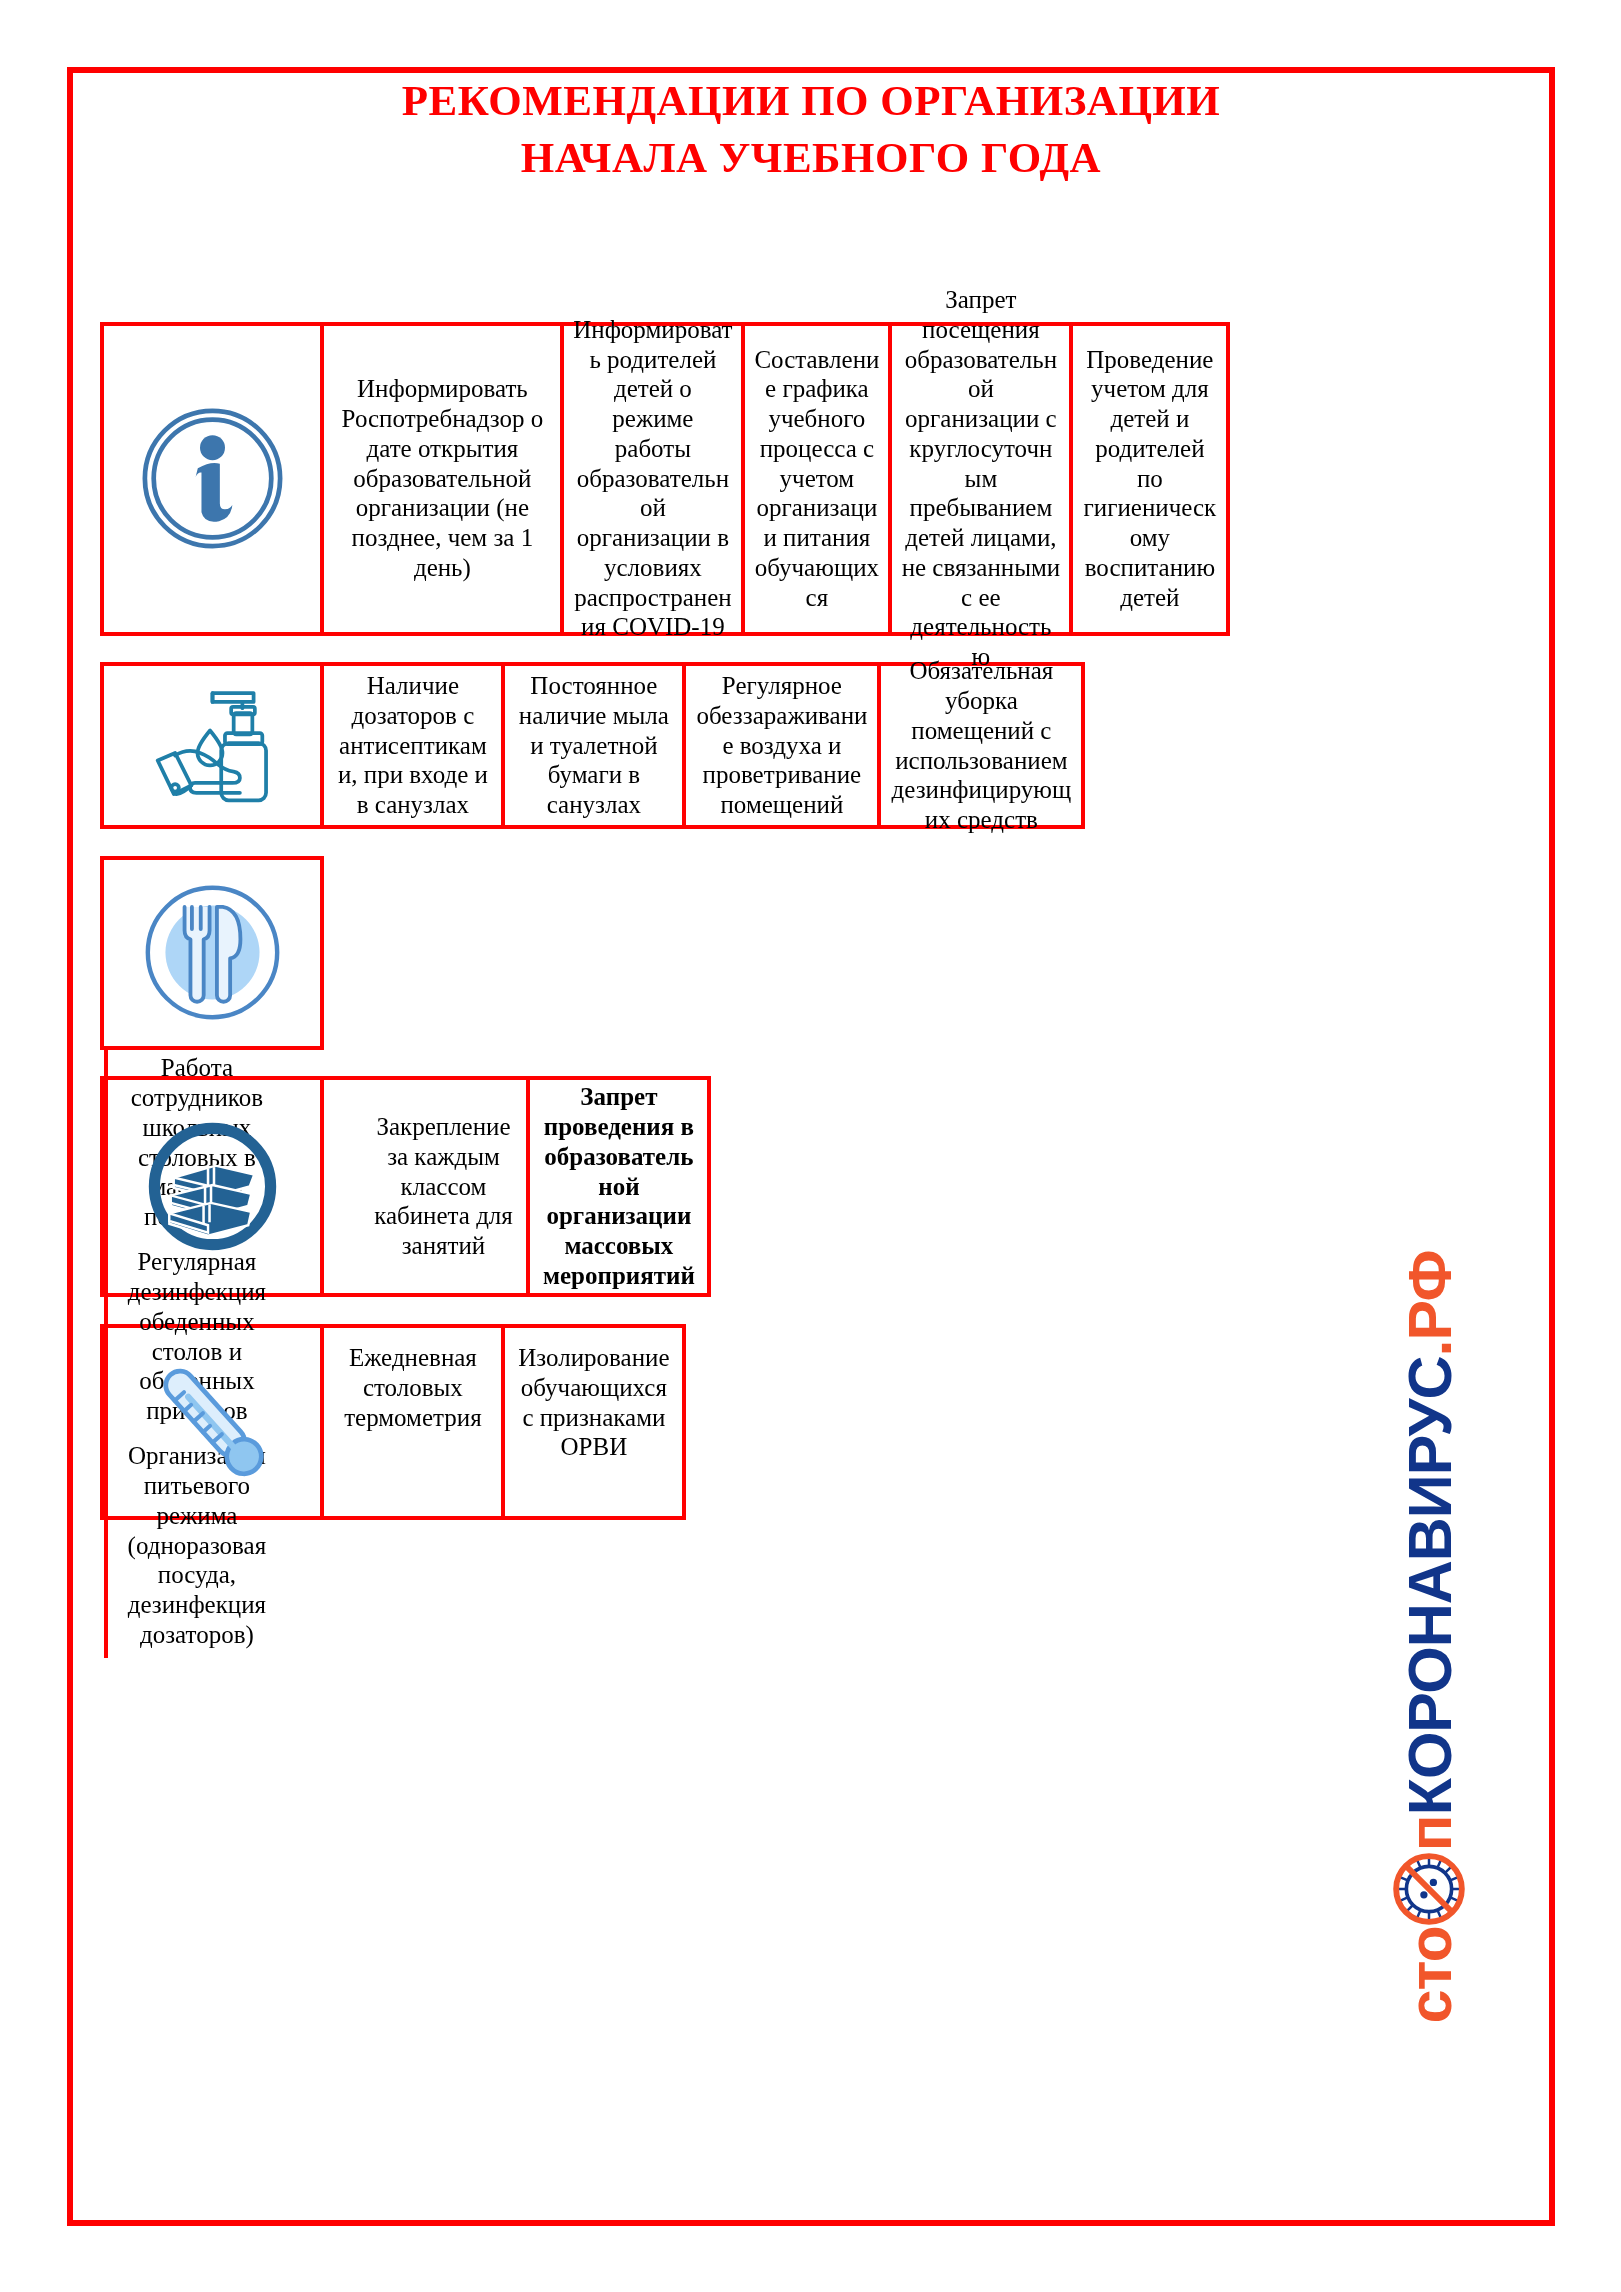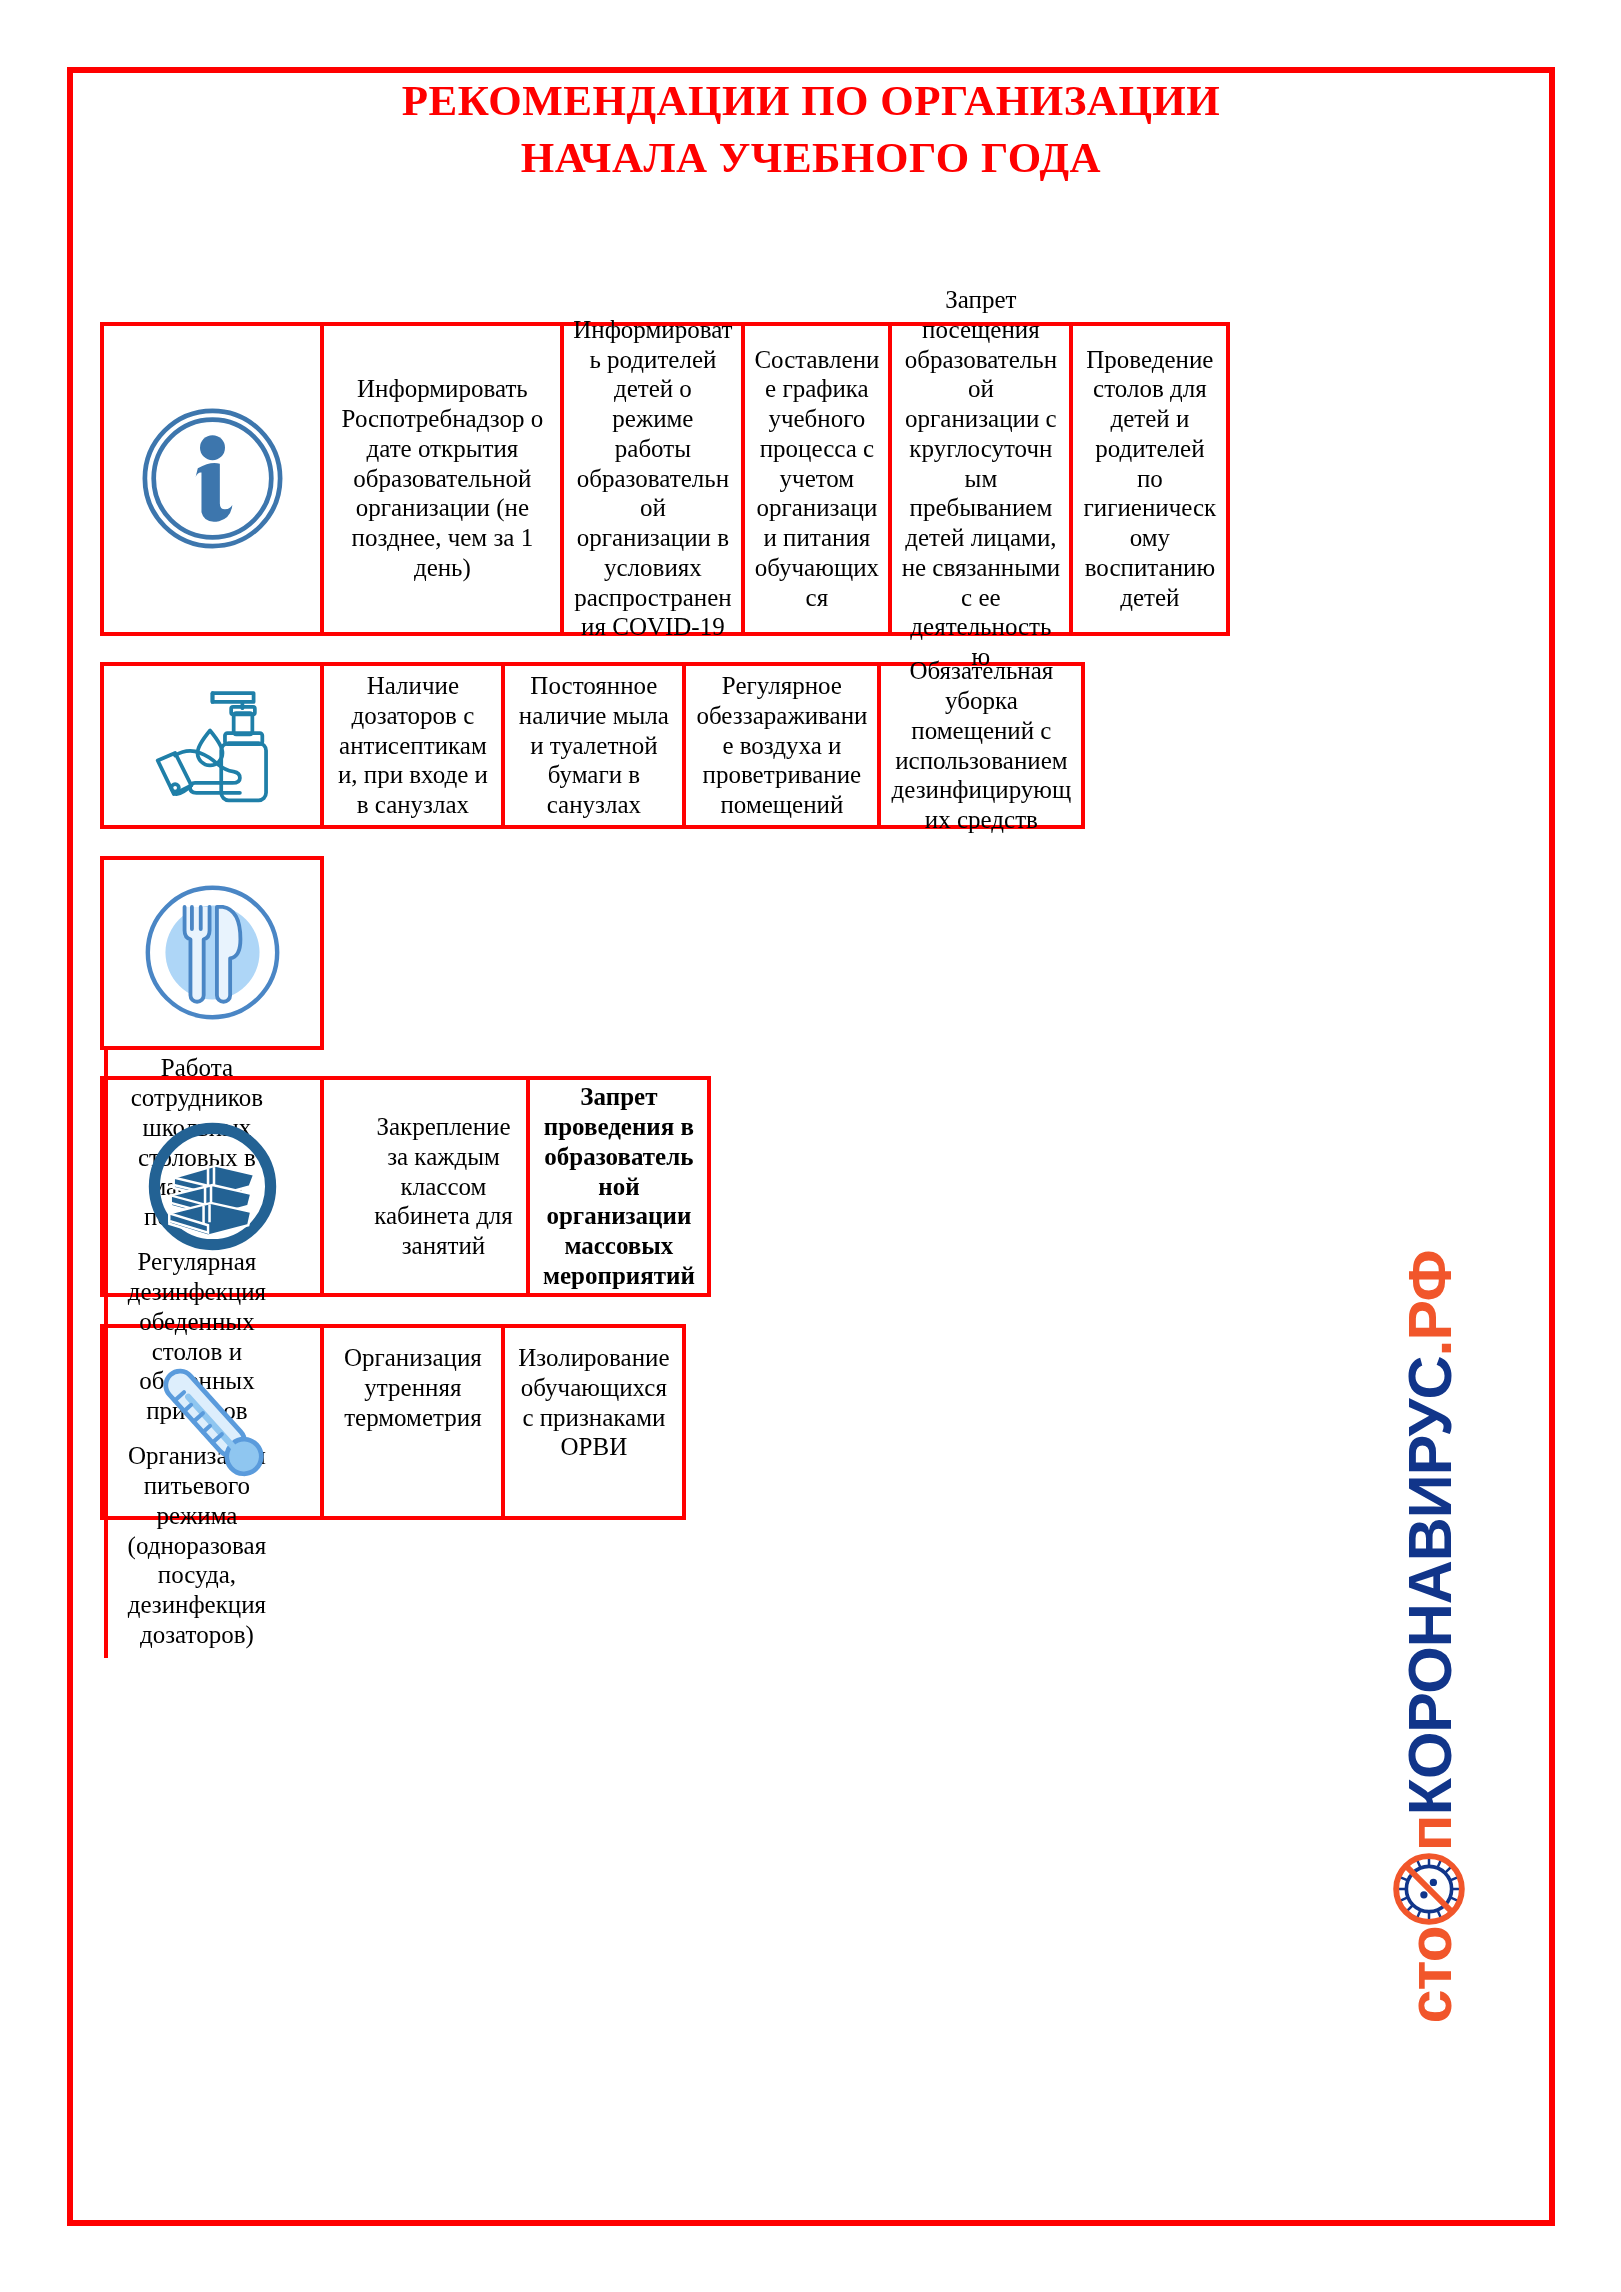--- a/index.html
+++ b/index.html
@@ -159,21 +159,21 @@
           <circle cx="50" cy="50" r="46" fill="none" stroke="#3d76ad" stroke-width="3.2"></circle>
           <circle cx="50" cy="50" r="40" fill="none" stroke="#3d76ad" stroke-width="3.2"></circle>
           <circle cx="50" cy="29" r="8.5" fill="#3d76ad"></circle>
           <path d="M40 43 q9 -5 15 -3 v27 q0 4 3.5 4 q3 0 5 -3 q-1 9 -9 11 q-10 2 -12 -6 v-27 q-2.5 -0.5 -4 3 z" fill="#3d76ad"></path>
         </svg>
       </div>
       <div class="cell c1">Информировать Роспотребнадзор о дате открытия образовательной организации (не позднее, чем за 1 день)</div>
       <div class="cell c2">Информировать родителей  детей о режиме работы образовательной организации в условиях распространения COVID-19</div>
       <div class="cell c3">Составление графика учебного процесса с учетом организации питания обучающихся</div>
       <div class="cell c4">Запрет посещения образовательной организации с круглосуточным пребыванием детей лицами, не связанными с ее деятельностью</div>
-      <div class="cell c5">Проведение столов для детей и родителей  по гигиеническому воспитанию детей</div>
+      <div class="cell c5">Проведение учетом для детей и родителей  по гигиеническому воспитанию детей</div>
     </div>
 
     <div class="row r2">
       <div class="cell icon-cell">
         <svg width="137" height="127" viewBox="0 0 110 100" aria-hidden="true">
           <g fill="none" stroke="#1f7fa8" stroke-width="3" stroke-linejoin="round" stroke-linecap="round">
             <rect x="62" y="48" width="36" height="46" rx="6"></rect>
             <rect x="65" y="40" width="30" height="9" rx="2"></rect>
             <rect x="72" y="24" width="15" height="17" rx="2"></rect>
             <rect x="70" y="19" width="19" height="6" rx="1.5"></rect>
@@ -248,21 +248,21 @@
             <g stroke="#5a9bdc" stroke-width="2.6" stroke-linecap="round">
               <path d="M41 24 h8"></path>
               <path d="M41 33 h6"></path>
               <path d="M41 42 h8"></path>
               <path d="M41 51 h6"></path>
               <path d="M41 60 h8"></path>
             </g>
           </g>
         </svg>
       </div>
-      <div class="cell c1">Организация утренняя термометрия</div>
+      <div class="cell c1">Ежедневная столовых термометрия</div>
       <div class="cell c2">Изолирование обучающихся с признаками ОРВИ</div>
     </div>
 
   </div>
 
   <div id="logo">
     <div class="logo-inner">
       <span class="logo-orange">сто</span>
       <span class="virus-mark">
         <svg width="73" height="73" viewBox="0 0 100 100" aria-hidden="true">

